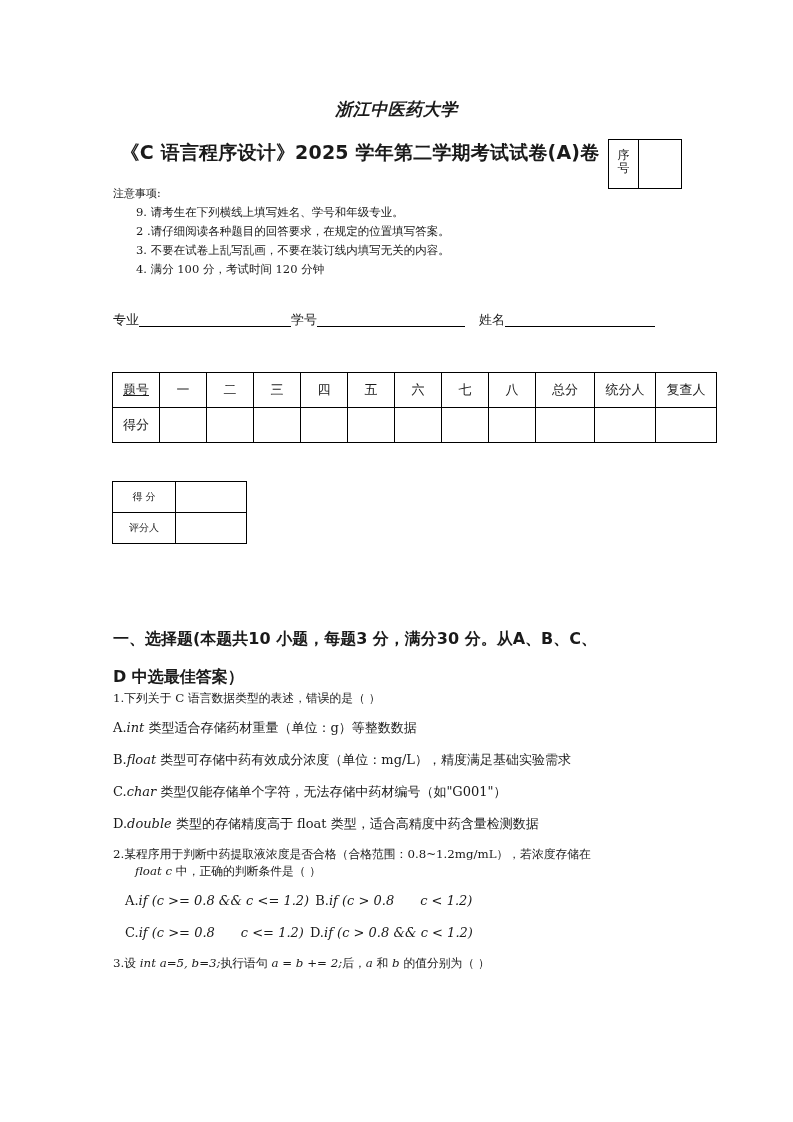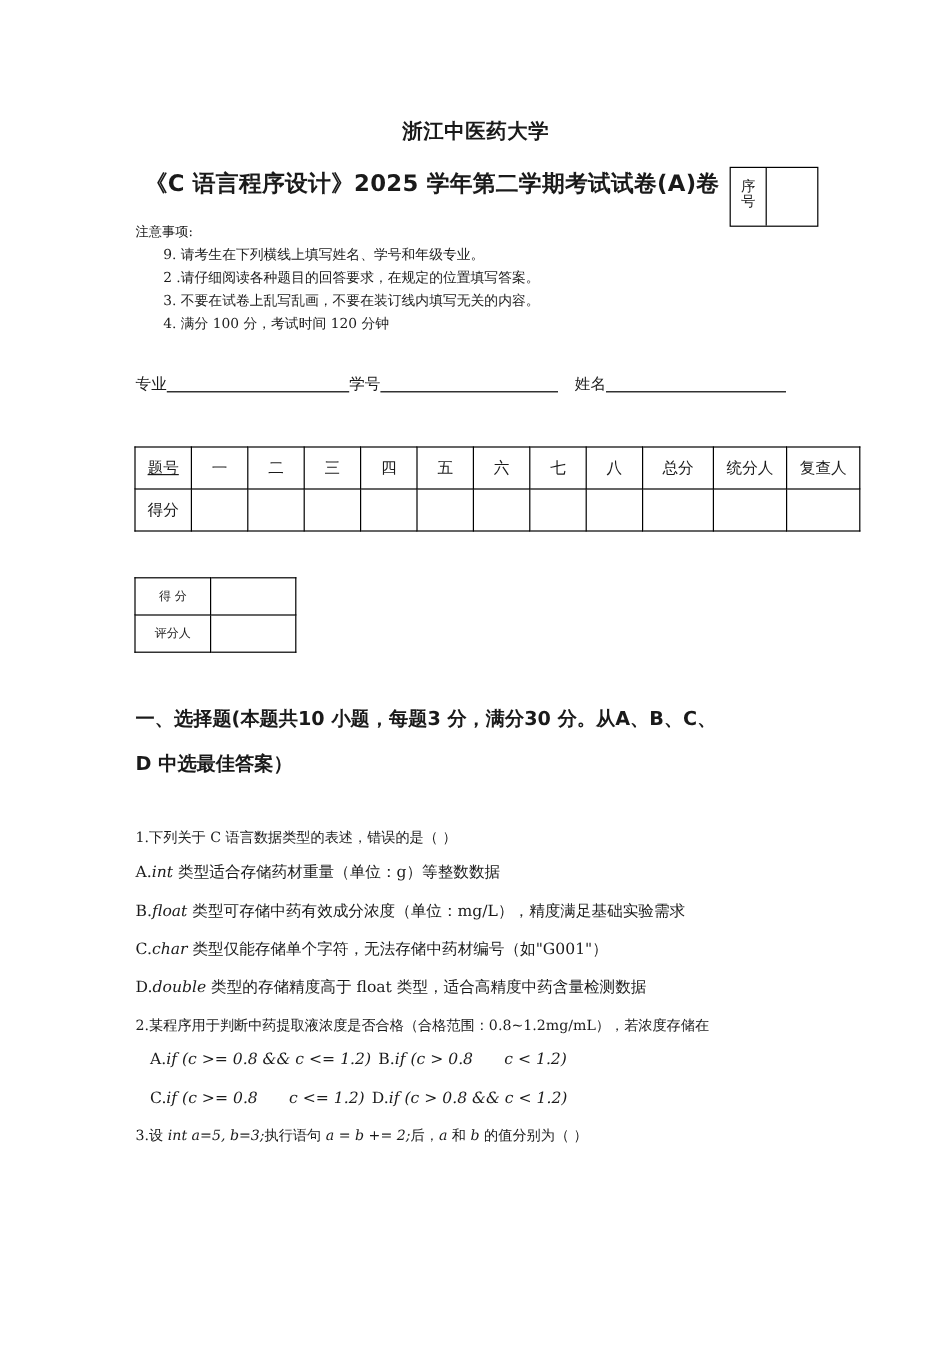--- a/index.html
+++ b/index.html
@@ -27,20 +27,21 @@
   
   .univ-title {
     position: absolute;
     left: 0; top: 98px;
     width: 793px;
     text-align: center;
     font-family: "DejaVu Sans", "Liberation Sans", sans-serif;
     font-weight: bold;
     font-size: 17px;
     letter-spacing: 0.5px;
+    font-style: italic;
   }
 
   .paper-title-row {
     position: absolute;
     left: 0; top: 138px;
     width: 793px;
     height: 56px;
   }
   .paper-title {
     position: absolute;
@@ -163,21 +164,21 @@
     text-align: center;
     padding: 0;
   }
   .grader-label { width: 62px; }
   .grader-blank { width: 70px; }
 
   
   .section-heading {
     position: absolute;
     left: 113px;
-    top: 580px;
+    top: 620px;
     width: 580px;
     font-weight: bold;
     font-size: 16px;
     line-height: 38px;
     font-family: "DejaVu Sans", "Liberation Sans", sans-serif;
   }
 
   
   .questions {
     position: absolute;
@@ -299,21 +300,21 @@
     <p class="q-stem"><span>1.</span><span>下列关于 C 语言数据类型的表述，错误的是（  ）</span></p>
 
     <p class="q-opt"><span>A.</span><em class="code">int</em><span> 类型适合存储药材重量（单位：g）等整数数据</span></p>
 
     <p class="q-opt"><span>B.</span><em class="code">float</em><span> 类型可存储中药有效成分浓度（单位：mg/L），精度满足基础实验需求</span></p>
 
     <p class="q-opt"><span>C.</span><em class="code">char</em><span> 类型仅能存储单个字符，无法存储中药材编号（如"G001"）</span></p>
 
     <p class="q-opt"><span>D.</span><em class="code">double</em><span> 类型的存储精度高于 float 类型，适合高精度中药含量检测数据</span></p>
 
-    <p class="q-stem"><span>2.</span><span>某程序用于判断中药提取液浓度是否合格（合格范围：0.8~1.2mg/mL），若浓度存储在</span></p>
+    <p class="q-stem"><span>2.</span><span>某程序用于判断中药提取液浓度是否合格（合格范围：0.8~1.2mg/mL），若浓度存储在</span><span class="cont"><em class="code">float c</em><span> 中，正确的判断条件是（  ）</span></span></p>
 
     <p class="q-opt small"><span>A.</span><em class="code">if (c &gt;= 0.8 &amp;&amp; c &lt;= 1.2)</em><span class="opt-gap"></span><span>B.</span><em class="code">if (c &gt; 0.8</em><span class="inline-gap"></span><em class="code">c &lt; 1.2)</em></p>
 
     <p class="q-opt small"><span>C.</span><em class="code">if (c &gt;= 0.8</em><span class="inline-gap"></span><em class="code">c &lt;= 1.2)</em><span class="opt-gap"></span><span>D.</span><em class="code">if (c &gt; 0.8 &amp;&amp; c &lt; 1.2)</em></p>
 
     <p class="q-stem"><span>3.</span><span>设 </span><em class="code">int a=5, b=3;</em><span>执行语句 </span><em class="code">a = b += 2;</em><span>后，</span><em class="code">a</em><span> 和 </span><em class="code">b</em><span> 的值分别为（  ）</span></p>
 
   </div>
 
 </div>

